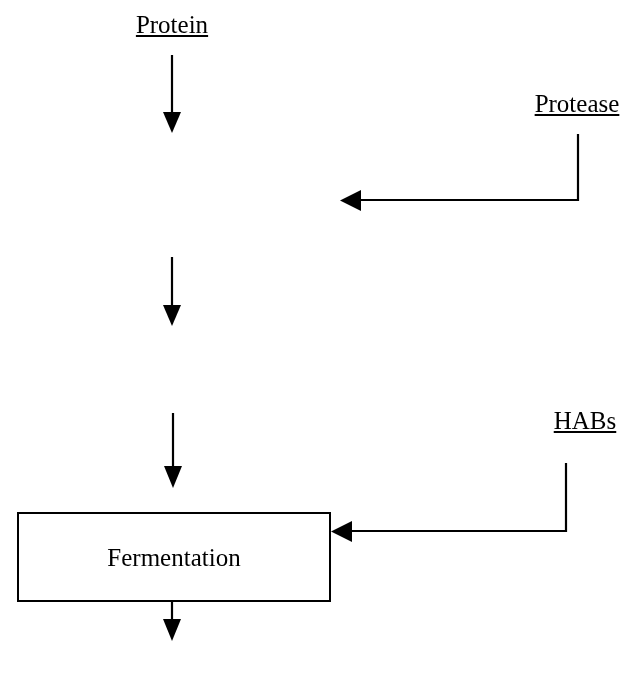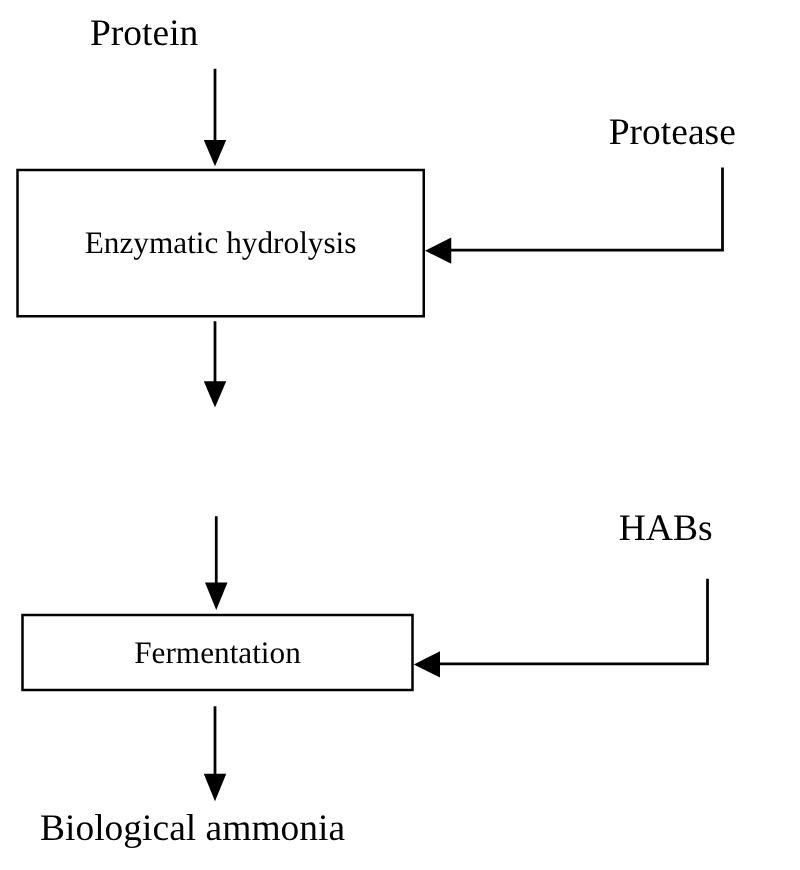--- a/index.html
+++ b/index.html
@@ -34,28 +34,29 @@
     justify-content: center;
   }
   .node-label {
     font-size: 25px;
     line-height: 1;
     color: #000000;
     white-space: nowrap;
   }
   .free-label {
     position: absolute;
-    font-size: 30px;
+    font-size: 25px;
     line-height: 1;
     color: #000000;
     white-space: nowrap;
-    text-align: left;
+    text-align: center;
+    text-decoration: underline;
   }
   #box-enzymatic { left: 13px; top: 135px; width: 327px; height: 119px; }
-  #box-fermentation { left: 17px; top: 491px; width: 314px; height: 62px; }
+  #box-fermentation { left: 17px; top: 512px; width: 314px; height: 90px; }
   #label-protein { left: 72px; top: 12px; width: 200px; }
   #label-hydrolysate { left: 32px; top: 330px; width: 280px; }
   #label-ammonia { left: 32px; top: 648px; width: 280px; }
   #label-protease { left: 487px; top: 91px; width: 180px; }
   #label-habs { left: 495px; top: 408px; width: 180px; }
 </style>
 </head>
 <body>
 
 <div id="canvas">
@@ -87,30 +88,26 @@
       <polygon points="352,521 352,542 331,531.5" fill="#000"></polygon>
     </g>
 
     <g>
       <line x1="172" y1="565" x2="172" y2="621" stroke="#000" stroke-width="2.2"></line>
       <polygon points="163,619 181,619 172,641" fill="#000"></polygon>
     </g>
 
   </svg>
 
-  <div class="node-box" id="box-enzymatic">
-    <span class="node-label">Enzymatic hydrolysis</span>
-  </div>
 
   <div class="node-box" id="box-fermentation">
     <span class="node-label">Fermentation</span>
   </div>
 
   <div class="free-label" id="label-protein">Protein</div>
 
 
-  <div class="free-label" id="label-ammonia">Biological ammonia</div>
 
   <div class="free-label" id="label-protease">Protease</div>
 
   <div class="free-label" id="label-habs">HABs</div>
 
 </div>
 
 </body></html>

